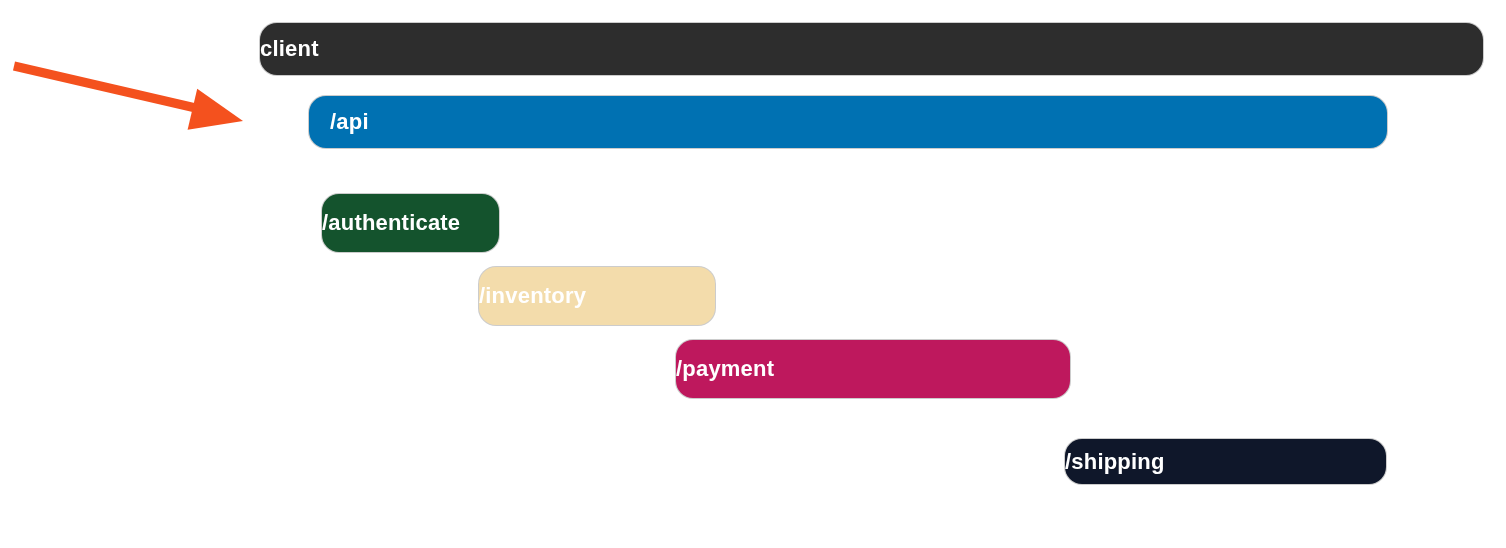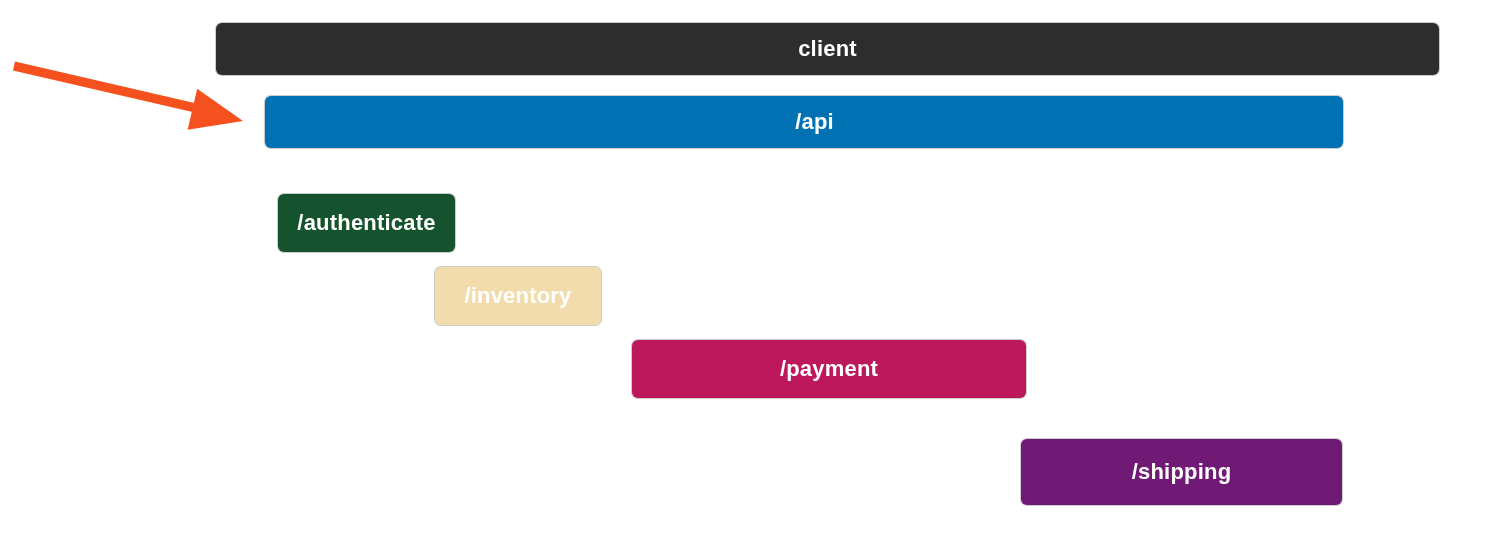--- a/index.html
+++ b/index.html
@@ -11,30 +11,31 @@
     position: relative;
     width: 1506px;
     height: 548px;
     background: #ffffff;
     overflow: hidden;
     font-family: "Liberation Sans", sans-serif;
   }
   .span-bar {
     position: absolute;
     box-sizing: border-box;
-    border-radius: 6px;
+    border-radius: 17px;
     box-shadow: 0 0 0 1px rgba(110,110,110,0.35);
     display: flex;
     align-items: center;
-    justify-content: center;
+    justify-content: flex-start;
     font-weight: bold;
     font-size: 22px;
     letter-spacing: 0.2px;
     white-space: nowrap;
     cursor: default;
+    margin-left: 44px;
   }
   .annotation-arrow {
     position: absolute;
     left: 0;
     top: 45px;
     pointer-events: none;
   }
 </style>
 </head>
 <body>
@@ -44,27 +45,27 @@
   <div id="spans-layer">
       <div class="span-bar" style="left: 216px; top: 23px; width: 1223px; height: 52px; background: rgb(45, 45, 45); color: rgb(255, 255, 255);">
         <span>client</span>
       </div>
       <div class="span-bar" style="left: 265px; top: 96px; width: 1078px; height: 52px; background: rgb(0, 113, 178); color: rgb(255, 255, 255); padding-left: 21px;">
         <span>/api</span>
       </div>
       <div class="span-bar" style="left: 278px; top: 194px; width: 177px; height: 58px; background: #14532d; color: rgb(255, 255, 255);">
         <span>/authenticate</span>
       </div>
-      <div class="span-bar" style="left: 435px; top: 267px; width: 166px; height: 58px; background: rgb(243, 220, 171); color: rgb(255, 255, 255);">
+      <div class="span-bar" style="left: 435px; top: 267px; width: 236px; height: 58px; background: rgb(243, 220, 171); color: rgb(255, 255, 255);">
         <span>/inventory</span>
       </div>
       <div class="span-bar" style="left: 632px; top: 340px; width: 394px; height: 58px; background: #be185d; color: rgb(255, 255, 255);">
         <span>/payment</span>
       </div>
-      <div class="span-bar" style="left: 1021px; top: 439px; width: 321px; height: 66px; background: #701a75; color: rgb(255, 255, 255);">
+      <div class="span-bar" style="left: 1021px; top: 439px; width: 321px; height: 45px; background: #0f172a; color: rgb(255, 255, 255);">
         <span>/shipping</span>
       </div>
     </div>
 
   <svg class="annotation-arrow" width="260" height="95" viewBox="0 0 260 95">
     <line x1="14" y1="21" x2="200" y2="64" stroke-width="9" stroke="#f4511e"></line>
     <polygon points="243,76 187.6,84.7 197.2,43.7" fill="#f4511e"></polygon>
   </svg>
 
 </div>

